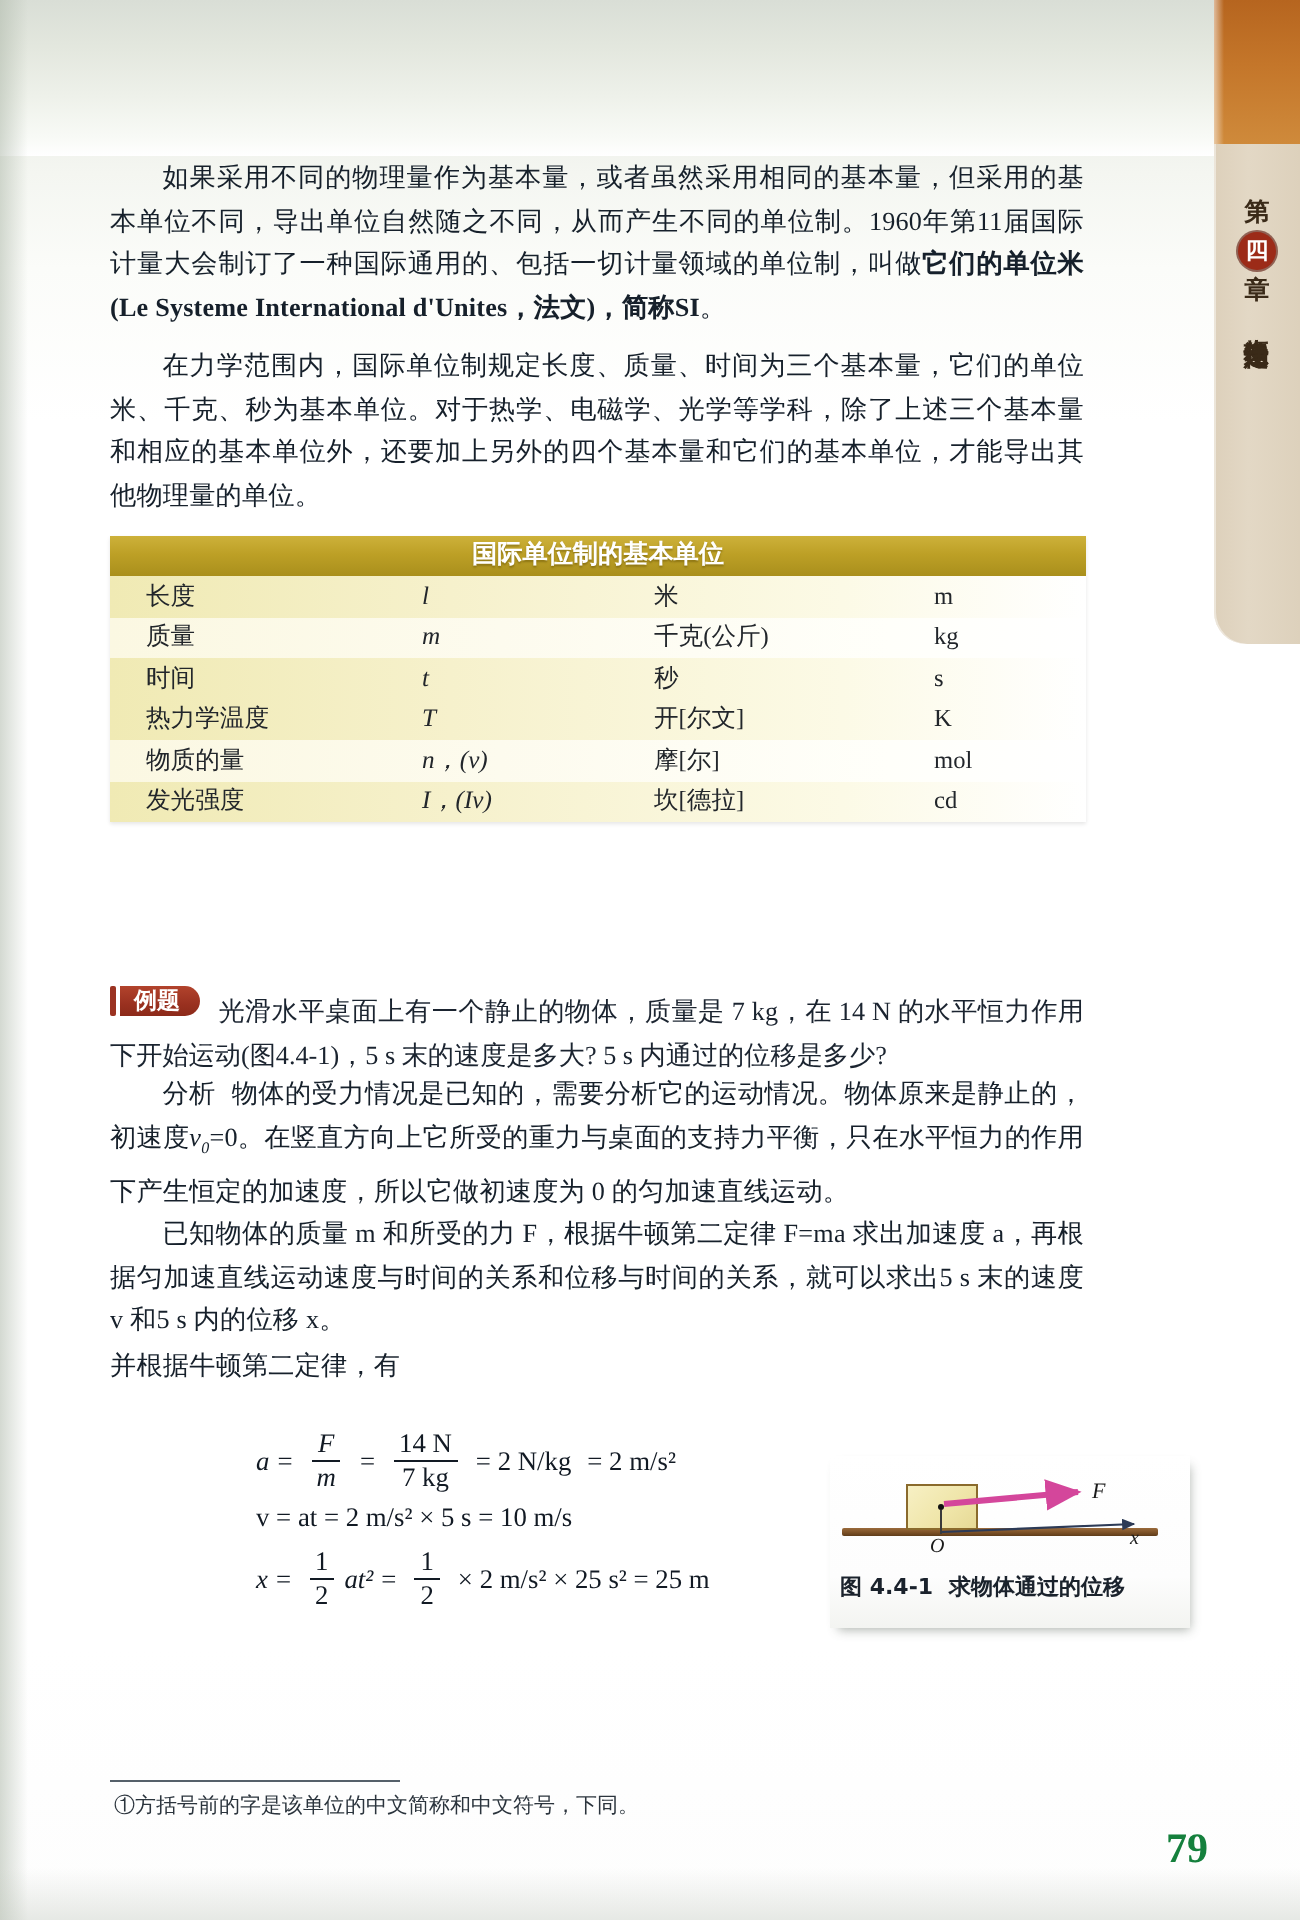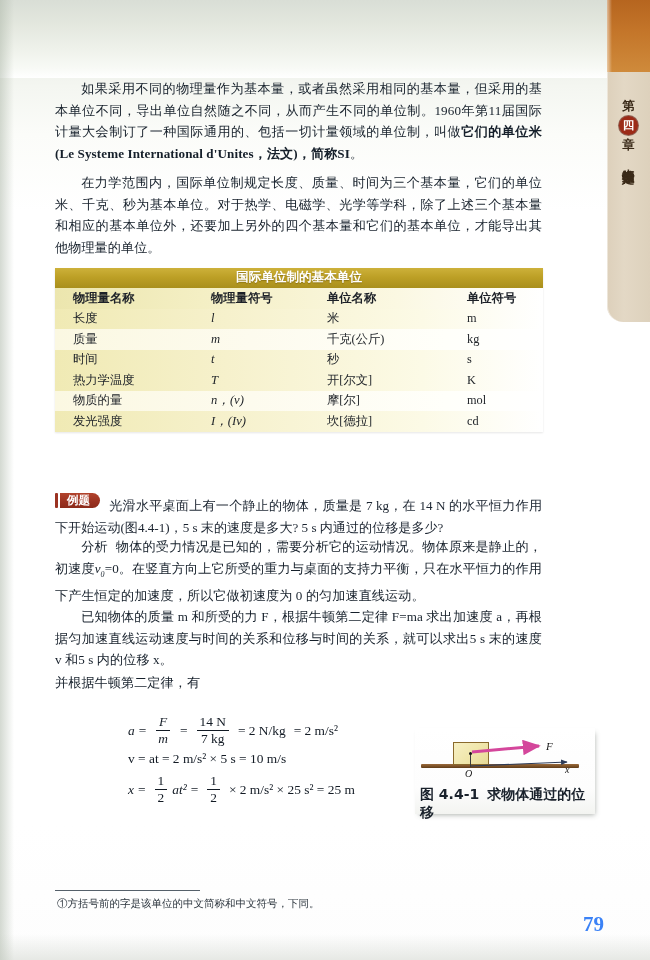--- a/index.html
+++ b/index.html
@@ -162,35 +162,35 @@
     background:linear-gradient(135deg,#f7f0c4 0%,#efe5a8 60%,#e6d996 100%);
     border:1.2px solid #8a6a2c;box-sizing:border-box;
   }
   .fig-dot{position:absolute;left:54px;top:24px;width:3.4px;height:3.4px;border-radius:50%;background:#111;}
   .fig-vline{position:absolute;left:55.4px;top:27px;width:1px;height:12px;background:#3a3a3a;}
   .fig-Flabel{position:absolute;left:131px;top:12px;font-size:11px;font-style:italic;font-family:"Liberation Serif",serif;color:#1a1a1a;}
   .fig-xlabel{position:absolute;left:150px;top:36px;font-size:10px;font-style:italic;font-family:"Liberation Serif",serif;color:#1a1a1a;}
   .fig-Olabel{position:absolute;left:50px;top:40px;font-size:10px;font-style:italic;font-family:"Liberation Serif",serif;color:#1a1a1a;}
   .fig-cap{
     position:absolute;left:5px;top:58px;width:172px;
-    font-size:14px;color:#1a222c;font-weight:bold;
+    font-size:11px;color:#1a222c;font-weight:bold;
     font-family:"DejaVu Sans","Liberation Sans",sans-serif;
   }
   .fig-cap .lbl{margin-right:8px;}
 
   
   .block-closing{position:absolute;left:55px;top:855px;width:487px;}
   .rule{position:absolute;left:55px;top:890px;width:145px;height:1px;background:#55606a;}
   .footnote{
     position:absolute;left:57px;top:896px;width:460px;
     font-size:10.5px;line-height:15px;color:#2b343d;
   }
   .pagenum{
     position:absolute;left:583px;top:912px;
-    font-size:21px;color:#3b82f6;font-weight:bold;
+    font-size:21px;color:#15803d;font-weight:bold;
     font-family:"Liberation Serif","DejaVu Serif",serif;
   }
 </style>
 </head>
 <body>
 
 <div class="page">
 
   <div class="paper-bg"></div>
   <div class="paper-topwash"></div>
@@ -212,26 +212,20 @@
       <p class="para indent"><span>如果采用不同的物理量作为基本量，或者虽然采用相同的基本量，但采用的基本单位不同，导出单位自然随之不同，从而产生不同的单位制。1960年第11届国际计量大会制订了一种国际通用的、包括一切计量领域的单位制，叫做</span><span class="b">它们的单位米</span><span class="b serif-latin">(Le Systeme International d'Unites，法文)，简称</span><span class="b">SI</span><span>。</span></p>
     </div>
 
     <div class="block-p2">
       <p class="para indent">在力学范围内，国际单位制规定长度、质量、时间为三个基本量，它们的单位米、千克、秒为基本单位。对于热学、电磁学、光学等学科，除了上述三个基本量和相应的基本单位外，还要加上另外的四个基本量和它们的基本单位，才能导出其他物理量的单位。</p>
     </div>
 
     <div class="si-table">
       <div class="si-caption">国际单位制的基本单位</div>
 
-      <div class="si-row si-head">
-        <div class="c1">物理量名称</div>
-        <div class="c2">物理量符号</div>
-        <div class="c3">单位名称</div>
-        <div class="c4">单位符号</div>
-      </div>
 
       <div class="si-row si-odd">
         <div class="c1">长度</div>
         <div class="c2 sym">l</div>
         <div class="c3">米</div>
         <div class="c4">m</div>
       </div>
 
       <div class="si-row si-even">
         <div class="c1">质量</div>

